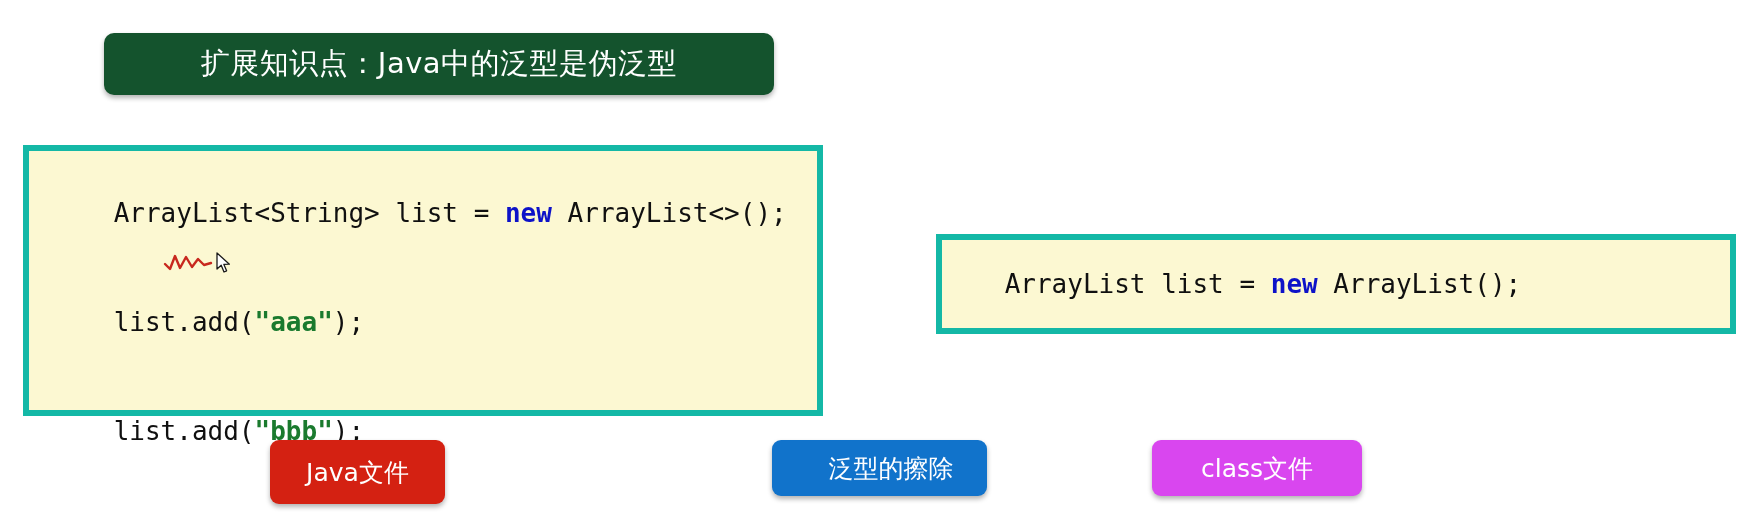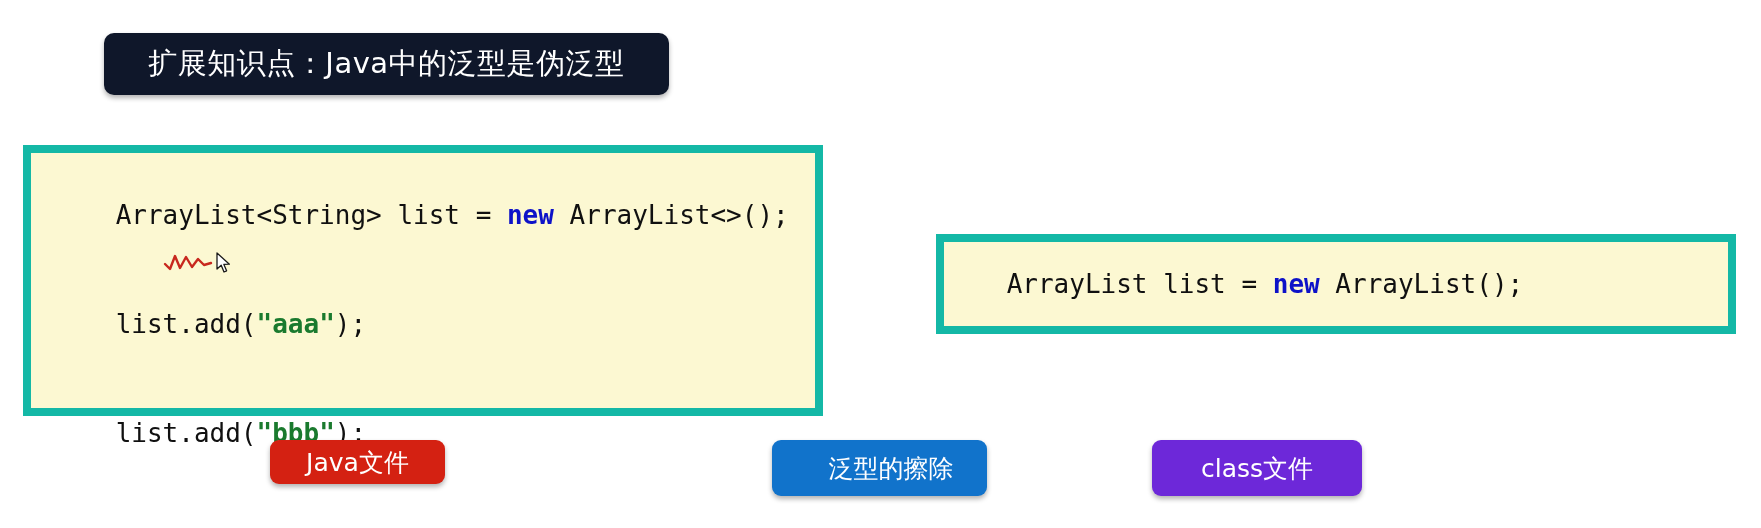--- a/index.html
+++ b/index.html
@@ -13,44 +13,44 @@
     position: relative;
     overflow: hidden;
     font-family: "Liberation Sans", sans-serif;
   }
 
   
   .banner {
     position: absolute;
     left: 104px;
     top: 33px;
-    width: 565px;
+    width: 670px;
     height: 62px;
-    background: #0f172a;
+    background: #14532d;
     border-radius: 10px;
     box-shadow: 0 3px 5px rgba(0,0,0,0.30);
     display: flex;
     align-items: center;
     justify-content: center;
     box-sizing: border-box;
     padding: 0 18px;
   }
   .banner-text {
     color: #ffffff;
     font-size: 29px;
     letter-spacing: 0.5px;
     white-space: nowrap;
     font-family: "DejaVu Sans", "Liberation Sans", sans-serif;
   }
 
   
   .code-box {
     position: absolute;
     background: #fcf8d2;
-    border: 8px solid #14b8a6;
+    border: 6px solid #14b8a6;
     box-sizing: border-box;
     font-family: "DejaVu Sans Mono", "Liberation Mono", monospace;
     color: #101010;
   }
   .code-box.left {
     left: 23px;
     top: 145px;
     width: 800px;
     height: 271px;
     padding: 23px 0 0 22px;
@@ -100,23 +100,23 @@
     box-shadow: 0 3px 5px rgba(0,0,0,0.30);
     display: flex;
     align-items: center;
     justify-content: center;
     color: #ffffff;
     font-size: 25px;
     white-space: nowrap;
     box-sizing: border-box;
     font-family: "DejaVu Sans", "Liberation Sans", sans-serif;
   }
-  .pill-java  { left: 270px;  top: 440px; width: 175px; height: 44px; background: #d42112; }
+  .pill-java  { left: 270px;  top: 440px; width: 175px; height: 64px; background: #d42112; }
   .pill-erase { left: 772px;  top: 440px; width: 215px; height: 56px; background: #1173cb; padding-left: 23px; }
-  .pill-class { left: 1152px; top: 440px; width: 210px; height: 56px; background: #6d28d9; }
+  .pill-class { left: 1152px; top: 440px; width: 210px; height: 56px; background: #d946ef; }
 </style>
 </head>
 <body>
 
 <div class="banner">
   <span class="banner-text">扩展知识点：Java中的泛型是伪泛型</span>
 </div>
 
 <div class="code-box left">
 

